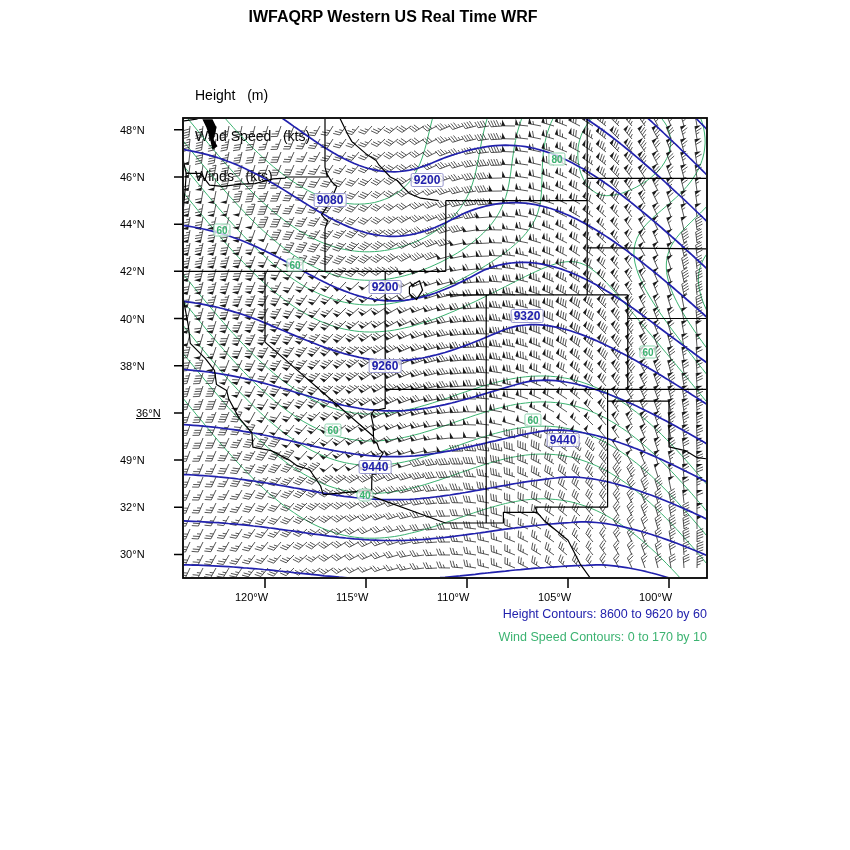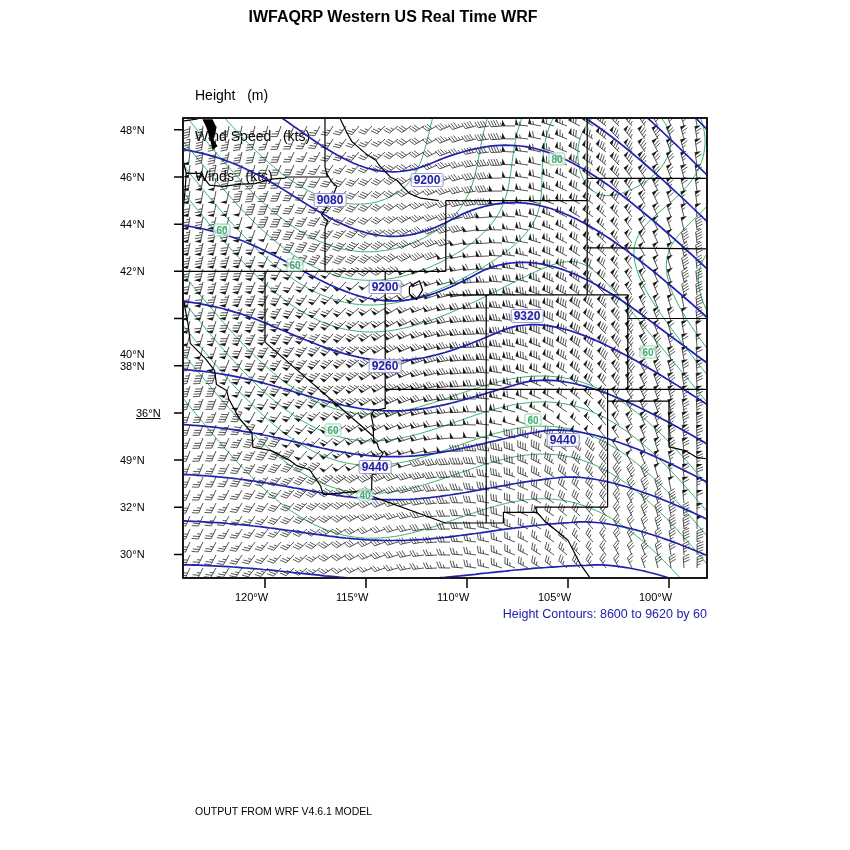--- a/index.html
+++ b/index.html
@@ -49,21 +49,21 @@
         <path d="M695.7 118.0L696.9 119.2M696.9 119.2L700.6 123.0M700.6 123.0L702.0 124.4M702.0 124.4L705.5 128.0M705.5 128.0L707.0 129.5M647.5 118.0L651.6 121.7M651.6 121.7L653.0 123.0M653.0 123.0L656.6 126.4M656.6 126.4L658.4 128.0M658.4 128.0L661.7 131.1M661.7 131.1L663.7 133.0M663.7 133.0L666.7 135.8M666.7 135.8L669.0 138.0M669.0 138.0L671.7 140.6M671.7 140.6L674.3 143.0M674.3 143.0L676.8 145.4M676.8 145.4L679.5 148.0M679.5 148.0L681.8 150.3M681.8 150.3L684.6 153.0M684.6 153.0L686.8 155.2M686.8 155.2L689.7 158.0M689.7 158.0L691.9 160.1M691.9 160.1L694.8 163.0M694.8 163.0L696.9 165.1M696.9 165.1L699.9 168.0M699.9 168.0L702.0 170.1M702.0 170.1L704.9 173.0M704.9 173.0L707.0 175.1M584.9 118.0L586.1 118.7M586.1 118.7L591.1 122.0M591.1 122.0L592.5 123.0M592.5 123.0L596.2 125.5M596.2 125.5L599.7 128.0M599.7 128.0L601.2 129.0M601.2 129.0L606.2 132.7M606.2 132.7L606.6 133.0M606.6 133.0L611.3 136.5M611.3 136.5L613.2 138.0M613.2 138.0L616.3 140.4M616.3 140.4L619.6 143.0M619.6 143.0L621.3 144.4M621.3 144.4L625.8 148.0M625.8 148.0L626.4 148.5M626.4 148.5L631.4 152.6M631.4 152.6L631.9 153.0M631.9 153.0L636.5 156.8M636.5 156.8L637.8 158.0M637.8 158.0L641.5 161.1M641.5 161.1L643.6 163.0M643.6 163.0L646.5 165.5M646.5 165.5L649.4 168.0M649.4 168.0L651.6 169.9M651.6 169.9L655.0 173.0M655.0 173.0L656.6 174.4M656.6 174.4L660.6 178.0M660.6 178.0L661.7 178.9M661.7 178.9L666.1 183.0M666.1 183.0L666.7 183.5M666.7 183.5L671.6 188.0M671.6 188.0L671.7 188.1M671.7 188.1L676.8 192.8M676.8 192.8L677.0 193.0M677.0 193.0L681.8 197.5M681.8 197.5L682.4 198.0M682.4 198.0L686.8 202.2M686.8 202.2L687.7 203.0M687.7 203.0L691.9 207.0M691.9 207.0L692.9 208.0M692.9 208.0L696.9 211.8M696.9 211.8L698.2 213.0M698.2 213.0L702.0 216.6M702.0 216.6L703.4 218.0M703.4 218.0L707.0 221.5M281.9 118.0L283.8 119.3M283.8 119.3L288.8 122.8M288.8 122.8L289.1 123.0M289.1 123.0L293.8 126.4M293.8 126.4L296.2 128.0M296.2 128.0L298.9 129.9M298.9 129.9L303.2 133.0M303.2 133.0L303.9 133.5M303.9 133.5L309.0 137.0M309.0 137.0L310.4 138.0M310.4 138.0L314.0 140.5M314.0 140.5L317.7 143.0M317.7 143.0L319.0 143.9M319.0 143.9L324.1 147.2M324.1 147.2L325.4 148.0M479.1 148.0L480.3 147.8M480.3 147.8L485.3 146.9M485.3 146.9L490.3 146.2M490.3 146.2L495.4 145.7M495.4 145.7L500.4 145.4M500.4 145.4L505.5 145.2M505.5 145.2L510.5 145.3M510.5 145.3L515.5 145.6M515.5 145.6L520.6 146.0M520.6 146.0L525.6 146.7M525.6 146.7L530.7 147.6M530.7 147.6L532.3 148.0M325.4 148.0L329.1 150.3M329.1 150.3L333.6 153.0M459.0 153.0L460.1 152.7M460.1 152.7L465.2 151.2M465.2 151.2L470.2 149.9M470.2 149.9L475.2 148.8M475.2 148.8L479.1 148.0M532.3 148.0L535.7 148.7M535.7 148.7L540.7 150.1M540.7 150.1L545.8 151.6M545.8 151.6L549.8 153.0M333.6 153.0L334.2 153.3M334.2 153.3L339.2 156.2M339.2 156.2L342.7 158.0M444.0 158.0L445.0 157.6M445.0 157.6L450.0 155.9M450.0 155.9L455.1 154.2M455.1 154.2L459.0 153.0M549.8 153.0L550.8 153.3M550.8 153.3L555.8 155.3M555.8 155.3L560.9 157.4M560.9 157.4L562.2 158.0M342.7 158.0L344.2 158.8M344.2 158.8L349.3 161.3M349.3 161.3L353.2 163.0M432.0 163.0L434.9 161.7M434.9 161.7L440.0 159.6M440.0 159.6L444.0 158.0M562.2 158.0L565.9 159.7M565.9 159.7L571.0 162.2M571.0 162.2L572.5 163.0M353.2 163.0L354.3 163.5M354.3 163.5L359.3 165.5M359.3 165.5L364.4 167.2M364.4 167.2L367.0 168.0M418.2 168.0L419.8 167.5M419.8 167.5L424.8 165.9M424.8 165.9L429.9 163.9M429.9 163.9L432.0 163.0M572.5 163.0L576.0 164.9M576.0 164.9L581.0 167.7M581.0 167.7L581.6 168.0M367.0 168.0L369.4 168.7M369.4 168.7L374.5 169.9M374.5 169.9L379.5 170.8M379.5 170.8L384.5 171.4M384.5 171.4L389.6 171.7M389.6 171.7L394.6 171.8M394.6 171.8L399.7 171.5M399.7 171.5L404.7 170.9M404.7 170.9L409.7 170.1M409.7 170.1L414.8 169.0M414.8 169.0L418.2 168.0M581.6 168.0L586.1 170.6M586.1 170.6L589.9 173.0M589.9 173.0L591.1 173.7M591.1 173.7L596.2 177.0M596.2 177.0L597.7 178.0M597.7 178.0L601.2 180.3M601.2 180.3L605.0 183.0M605.0 183.0L606.2 183.8M606.2 183.8L611.3 187.4M611.3 187.4L612.1 188.0M612.1 188.0L616.3 191.1M616.3 191.1L618.8 193.0M618.8 193.0L621.3 194.9M621.3 194.9L625.4 198.0M625.4 198.0L626.4 198.8M626.4 198.8L631.4 202.7M631.4 202.7L631.8 203.0M631.8 203.0L636.5 206.8M636.5 206.8L638.0 208.0M638.0 208.0L641.5 210.9M641.5 210.9L644.1 213.0M644.1 213.0L646.5 215.0M646.5 215.0L650.1 218.0M650.1 218.0L651.6 219.3M651.6 219.3L656.0 223.0M656.0 223.0L656.6 223.5M656.6 223.5L661.7 227.9M661.7 227.9L661.8 228.0M661.8 228.0L666.7 232.3M666.7 232.3L667.5 233.0M667.5 233.0L671.7 236.7M671.7 236.7L673.2 238.0M673.2 238.0L676.8 241.2M676.8 241.2L678.8 243.0M678.8 243.0L681.8 245.7M681.8 245.7L684.3 248.0M684.3 248.0L686.8 250.3M686.8 250.3L689.8 253.0M689.8 253.0L691.9 254.9M691.9 254.9L695.3 258.0M695.3 258.0L696.9 259.5M696.9 259.5L700.7 263.0M700.7 263.0L702.0 264.2M702.0 264.2L706.0 268.0M706.0 268.0L707.0 268.9M183.0 149.5L188.0 150.4M188.0 150.4L193.1 151.3M193.1 151.3L198.1 152.4M198.1 152.4L200.5 153.0M200.5 153.0L203.2 153.6M203.2 153.6L208.2 154.9M208.2 154.9L213.2 156.4M213.2 156.4L218.3 157.9M218.3 157.9L218.5 158.0M218.5 158.0L223.3 159.6M223.3 159.6L228.3 161.5M228.3 161.5L232.3 163.0M232.3 163.0L233.4 163.4M233.4 163.4L238.4 165.5M238.4 165.5L243.5 167.8M243.5 167.8L243.9 168.0M243.9 168.0L248.5 170.2M248.5 170.2L253.5 172.7M253.5 172.7L254.2 173.0M254.2 173.0L258.6 175.3M258.6 175.3L263.6 178.0M263.6 178.0L263.6 178.0M263.6 178.0L268.7 180.9M268.7 180.9L272.3 183.0M272.3 183.0L273.7 183.8M273.7 183.8L278.7 186.8M278.7 186.8L280.7 188.0M280.7 188.0L283.8 189.9M283.8 189.9L288.8 193.0M288.8 193.0L288.8 193.0M288.8 193.0L293.8 196.2M293.8 196.2L296.8 198.0M296.8 198.0L298.9 199.3M298.9 199.3L303.9 202.5M303.9 202.5L304.8 203.0M505.0 203.0L505.5 203.0M505.5 203.0L510.5 202.7M510.5 202.7L515.5 202.7M515.5 202.7L520.6 202.8M520.6 202.8L522.6 203.0M304.8 203.0L309.0 205.6M309.0 205.6L312.9 208.0M478.8 208.0L480.3 207.6M480.3 207.6L485.3 206.2M485.3 206.2L490.3 205.1M490.3 205.1L495.4 204.2M495.4 204.2L500.4 203.4M500.4 203.4L505.0 203.0M522.6 203.0L525.6 203.2M525.6 203.2L530.7 203.9M530.7 203.9L535.7 204.7M535.7 204.7L540.7 205.8M540.7 205.8L545.8 207.1M545.8 207.1L548.9 208.0M312.9 208.0L314.0 208.7M314.0 208.7L319.0 211.7M319.0 211.7L321.4 213.0M464.9 213.0L465.2 212.9M465.2 212.9L470.2 210.9M470.2 210.9L475.2 209.1M475.2 209.1L478.8 208.0M548.9 208.0L550.8 208.5M550.8 208.5L555.8 210.2M555.8 210.2L560.9 212.1M560.9 212.1L563.0 213.0M321.4 213.0L324.1 214.6M324.1 214.6L329.1 217.4M329.1 217.4L330.3 218.0M454.9 218.0L455.1 217.9M455.1 217.9L460.1 215.2M460.1 215.2L464.9 213.0M563.0 213.0L565.9 214.2M565.9 214.2L571.0 216.4M571.0 216.4L574.2 218.0M330.3 218.0L334.2 220.0M334.2 220.0L339.2 222.5M339.2 222.5L340.2 223.0M445.0 223.0L450.0 220.5M450.0 220.5L454.9 218.0M574.2 218.0L576.0 218.8M576.0 218.8L581.0 221.4M581.0 221.4L584.0 223.0M340.2 223.0L344.2 224.9M344.2 224.9L349.3 227.1M349.3 227.1L351.7 228.0M433.5 228.0L434.9 227.5M434.9 227.5L440.0 225.3M440.0 225.3L445.0 223.0M445.0 223.0L445.0 223.0M584.0 223.0L586.1 224.1M586.1 224.1L591.1 227.0M591.1 227.0L592.8 228.0M351.7 228.0L354.3 229.0M354.3 229.0L359.3 230.8M359.3 230.8L364.4 232.3M364.4 232.3L367.0 233.0M418.2 233.0L419.8 232.6M419.8 232.6L424.8 231.1M424.8 231.1L429.9 229.4M429.9 229.4L433.5 228.0M592.8 228.0L596.2 230.0M596.2 230.0L600.9 233.0M367.0 233.0L369.4 233.6M369.4 233.6L374.5 234.7M374.5 234.7L379.5 235.5M379.5 235.5L384.5 236.0M384.5 236.0L389.6 236.3M389.6 236.3L394.6 236.3M394.6 236.3L399.7 236.1M399.7 236.1L404.7 235.6M404.7 235.6L409.7 234.9M409.7 234.9L414.8 233.8M414.8 233.8L418.2 233.0M600.9 233.0L601.2 233.2M601.2 233.2L606.2 236.4M606.2 236.4L608.6 238.0M608.6 238.0L611.3 239.8M611.3 239.8L616.0 243.0M616.0 243.0L616.3 243.2M616.3 243.2L621.3 246.8M621.3 246.8L623.0 248.0M623.0 248.0L626.4 250.4M626.4 250.4L629.8 253.0M629.8 253.0L631.4 254.2M631.4 254.2L636.5 258.0M636.5 258.0L636.5 258.0M636.5 258.0L641.5 261.9M641.5 261.9L642.9 263.0M642.9 263.0L646.5 265.8M646.5 265.8L649.2 268.0M649.2 268.0L651.6 269.9M651.6 269.9L655.5 273.0M655.5 273.0L656.6 273.9M656.6 273.9L661.6 278.0M661.6 278.0L661.7 278.1M661.7 278.1L666.7 282.3M666.7 282.3L667.6 283.0M667.6 283.0L671.7 286.5M671.7 286.5L673.5 288.0M673.5 288.0L676.8 290.8M676.8 290.8L679.3 293.0M679.3 293.0L681.8 295.1M681.8 295.1L685.1 298.0M685.1 298.0L686.8 299.5M686.8 299.5L690.9 303.0M690.9 303.0L691.9 303.9M691.9 303.9L696.5 308.0M696.5 308.0L696.9 308.3M696.9 308.3L702.0 312.8M702.0 312.8L702.2 313.0M702.2 313.0L707.0 317.4M183.0 225.4L188.0 226.2M188.0 226.2L193.1 227.0M193.1 227.0L198.1 227.9M198.1 227.9L198.4 228.0M198.4 228.0L203.2 229.0M203.2 229.0L208.2 230.1M208.2 230.1L213.2 231.4M213.2 231.4L218.3 232.7M218.3 232.7L219.2 233.0M219.2 233.0L223.3 234.2M223.3 234.2L228.3 235.8M228.3 235.8L233.4 237.5M233.4 237.5L234.7 238.0M234.7 238.0L238.4 239.3M238.4 239.3L243.5 241.3M243.5 241.3L247.6 243.0M247.6 243.0L248.5 243.4M248.5 243.4L253.5 245.5M253.5 245.5L258.6 247.8M258.6 247.8L259.0 248.0M259.0 248.0L263.6 250.2M263.6 250.2L268.7 252.7M268.7 252.7L269.3 253.0M269.3 253.0L273.7 255.2M273.7 255.2L278.7 257.8M278.7 257.8L279.0 258.0M279.0 258.0L283.8 260.5M283.8 260.5L288.4 263.0M511.3 263.0L515.5 262.6M515.5 262.6L520.6 262.4M520.6 262.4L525.6 262.4M525.6 262.4L530.7 262.6M530.7 262.6L534.3 263.0M288.4 263.0L288.8 263.2M288.8 263.2L293.8 266.0M293.8 266.0L297.6 268.0M489.6 268.0L490.3 267.7M490.3 267.7L495.4 266.1M495.4 266.1L500.4 264.8M500.4 264.8L505.5 263.8M505.5 263.8L510.5 263.1M510.5 263.1L511.3 263.0M534.3 263.0L535.7 263.1M535.7 263.1L540.7 263.9M540.7 263.9L545.8 264.8M545.8 264.8L550.8 266.0M550.8 266.0L555.8 267.4M555.8 267.4L557.9 268.0M297.6 268.0L298.9 268.7M298.9 268.7L303.9 271.5M303.9 271.5L306.8 273.0M478.4 273.0L480.3 272.0M480.3 272.0L485.3 269.6M485.3 269.6L489.6 268.0M557.9 268.0L560.9 268.9M560.9 268.9L565.9 270.7M565.9 270.7L571.0 272.6M571.0 272.6L571.8 273.0M306.8 273.0L309.0 274.2M309.0 274.2L314.0 276.8M314.0 276.8L316.3 278.0M468.9 278.0L470.2 277.4M470.2 277.4L475.2 274.7M475.2 274.7L478.4 273.0M571.8 273.0L576.0 274.8M576.0 274.8L581.0 277.1M581.0 277.1L583.0 278.0M316.3 278.0L319.0 279.4M319.0 279.4L324.1 282.0M324.1 282.0L326.2 283.0M459.0 283.0L460.1 282.5M460.1 282.5L465.2 279.9M465.2 279.9L468.9 278.0M583.0 278.0L586.1 279.5M586.1 279.5L591.1 282.1M591.1 282.1L592.8 283.0M326.2 283.0L329.1 284.4M329.1 284.4L334.2 286.7M334.2 286.7L337.1 288.0M448.1 288.0L450.0 287.2M450.0 287.2L455.1 284.9M455.1 284.9L459.0 283.0M592.8 283.0L596.2 284.8M596.2 284.8L601.2 287.7M601.2 287.7L601.7 288.0M337.1 288.0L339.2 288.9M339.2 288.9L344.2 290.9M344.2 290.9L349.3 292.8M349.3 292.8L349.8 293.0M435.4 293.0L440.0 291.3M440.0 291.3L445.0 289.3M445.0 289.3L448.1 288.0M601.7 288.0L606.2 290.7M606.2 290.7L610.0 293.0M349.8 293.0L354.3 294.5M354.3 294.5L359.3 296.1M359.3 296.1L364.4 297.4M364.4 297.4L367.0 298.0M418.2 298.0L419.8 297.6M419.8 297.6L424.8 296.4M424.8 296.4L429.9 294.9M429.9 294.9L434.9 293.2M434.9 293.2L435.4 293.0M610.0 293.0L611.3 293.8M611.3 293.8L616.3 297.0M616.3 297.0L617.9 298.0M367.0 298.0L369.4 298.5M369.4 298.5L374.5 299.5M374.5 299.5L379.5 300.2M379.5 300.2L384.5 300.6M384.5 300.6L389.6 300.9M389.6 300.9L394.6 300.9M394.6 300.9L399.7 300.7M399.7 300.7L404.7 300.3M404.7 300.3L409.7 299.6M409.7 299.6L414.8 298.7M414.8 298.7L418.2 298.0M617.9 298.0L621.3 300.3M621.3 300.3L625.4 303.0M625.4 303.0L626.4 303.7M626.4 303.7L631.4 307.2M631.4 307.2L632.6 308.0M632.6 308.0L636.5 310.7M636.5 310.7L639.6 313.0M639.6 313.0L641.5 314.4M641.5 314.4L646.4 318.0M646.4 318.0L646.5 318.1M646.5 318.1L651.6 321.9M651.6 321.9L653.1 323.0M653.1 323.0L656.6 325.7M656.6 325.7L659.7 328.0M659.7 328.0L661.7 329.5M661.7 329.5L666.4 333.0M666.4 333.0L666.7 333.2M666.7 333.2L671.7 336.9M671.7 336.9L673.2 338.0M673.2 338.0L676.8 340.6M676.8 340.6L680.0 343.0M680.0 343.0L681.8 344.4M681.8 344.4L686.8 348.0M686.8 348.0L686.8 348.1M686.8 348.1L691.9 351.8M691.9 351.8L693.5 353.0M693.5 353.0L696.9 355.5M696.9 355.5L700.3 358.0M700.3 358.0L702.0 359.2M702.0 359.2L707.0 362.9M183.0 301.3L188.0 301.9M188.0 301.9L193.1 302.6M193.1 302.6L195.3 303.0M195.3 303.0L198.1 303.4M198.1 303.4L203.2 304.3M203.2 304.3L208.2 305.3M208.2 305.3L213.2 306.4M213.2 306.4L218.3 307.5M218.3 307.5L220.2 308.0M220.2 308.0L223.3 308.8M223.3 308.8L228.3 310.1M228.3 310.1L233.4 311.6M233.4 311.6L238.0 313.0M238.0 313.0L238.4 313.1M238.4 313.1L243.5 314.8M243.5 314.8L248.5 316.6M248.5 316.6L252.4 318.0M252.4 318.0L253.5 318.4M253.5 318.4L258.6 320.3M258.6 320.3L263.6 322.4M263.6 322.4L265.1 323.0M265.1 323.0L268.7 324.4M268.7 324.4L273.7 326.6M273.7 326.6L277.0 328.0M509.4 328.0L510.5 327.6M510.5 327.6L515.5 326.4M515.5 326.4L520.6 325.5M520.6 325.5L525.6 325.0M525.6 325.0L530.7 324.7M530.7 324.7L535.7 324.7M535.7 324.7L540.7 324.9M540.7 324.9L545.8 325.4M545.8 325.4L550.8 326.1M550.8 326.1L555.8 327.1M555.8 327.1L559.9 328.0M277.0 328.0L278.7 328.7M278.7 328.7L283.8 330.8M283.8 330.8L288.8 333.0M288.8 333.0L288.9 333.0M496.4 333.0L500.4 331.3M500.4 331.3L505.5 329.2M505.5 329.2L509.4 328.0M559.9 328.0L560.9 328.2M560.9 328.2L565.9 329.5M565.9 329.5L571.0 331.0M571.0 331.0L576.0 332.7M576.0 332.7L576.9 333.0M288.9 333.0L293.8 335.1M293.8 335.1L298.9 337.2M298.9 337.2L300.8 338.0M484.4 338.0L485.3 337.6M485.3 337.6L490.3 335.5M490.3 335.5L495.4 333.4M495.4 333.4L496.4 333.0M576.9 333.0L581.0 334.4M581.0 334.4L586.1 336.4M586.1 336.4L590.0 338.0M300.8 338.0L303.9 339.3M303.9 339.3L309.0 341.3M309.0 341.3L313.2 343.0M472.0 343.0L475.2 341.7M475.2 341.7L480.3 339.7M480.3 339.7L484.4 338.0M590.0 338.0L591.1 338.4M591.1 338.4L596.2 340.6M596.2 340.6L601.2 342.9M601.2 342.9L601.5 343.0M313.2 343.0L314.0 343.3M314.0 343.3L319.0 345.2M319.0 345.2L324.1 347.1M324.1 347.1L326.6 348.0M458.6 348.0L460.1 347.5M460.1 347.5L465.2 345.6M465.2 345.6L470.2 343.7M470.2 343.7L472.0 343.0M601.5 343.0L606.2 345.2M606.2 345.2L611.3 347.7M611.3 347.7L611.9 348.0M326.6 348.0L329.1 348.9M329.1 348.9L334.2 350.6M334.2 350.6L339.2 352.2M339.2 352.2L342.1 353.0M443.1 353.0L445.0 352.5M445.0 352.5L450.0 350.9M450.0 350.9L455.1 349.2M455.1 349.2L458.6 348.0M611.9 348.0L616.3 350.2M616.3 350.2L621.3 352.9M621.3 352.9L621.6 353.0M342.1 353.0L344.2 353.6M344.2 353.6L349.3 355.0M349.3 355.0L354.3 356.2M354.3 356.2L359.3 357.3M359.3 357.3L362.9 358.0M422.3 358.0L424.8 357.5M424.8 357.5L429.9 356.4M429.9 356.4L434.9 355.2M434.9 355.2L440.0 353.9M440.0 353.9L443.1 353.0M621.6 353.0L626.4 355.5M626.4 355.5L630.9 358.0M362.9 358.0L364.4 358.3M364.4 358.3L369.4 359.1M369.4 359.1L374.5 359.7M374.5 359.7L379.5 360.2M379.5 360.2L384.5 360.6M384.5 360.6L389.6 360.7M389.6 360.7L394.6 360.8M394.6 360.8L399.7 360.6M399.7 360.6L404.7 360.3M404.7 360.3L409.7 359.8M409.7 359.8L414.8 359.2M414.8 359.2L419.8 358.4M419.8 358.4L422.3 358.0M630.9 358.0L631.4 358.3M631.4 358.3L636.5 361.1M636.5 361.1L639.8 363.0M639.8 363.0L641.5 363.9M641.5 363.9L646.5 366.8M646.5 366.8L648.5 368.0M648.5 368.0L651.6 369.8M651.6 369.8L656.6 372.8M656.6 372.8L657.0 373.0M657.0 373.0L661.7 375.8M661.7 375.8L665.2 378.0M665.2 378.0L666.7 378.9M666.7 378.9L671.7 382.0M671.7 382.0L673.4 383.0M673.4 383.0L676.8 385.1M676.8 385.1L681.4 388.0M681.4 388.0L681.8 388.3M681.8 388.3L686.8 391.4M686.8 391.4L689.3 393.0M689.3 393.0L691.9 394.7M691.9 394.7L696.9 397.9M696.9 397.9L697.1 398.0M697.1 398.0L702.0 401.2M702.0 401.2L704.8 403.0M704.8 403.0L707.0 404.4M183.0 369.4L188.0 369.8M188.0 369.8L193.1 370.3M193.1 370.3L198.1 370.8M198.1 370.8L203.2 371.4M203.2 371.4L208.2 372.0M208.2 372.0L213.2 372.7M213.2 372.7L215.2 373.0M215.2 373.0L218.3 373.5M218.3 373.5L223.3 374.3M223.3 374.3L228.3 375.2M228.3 375.2L233.4 376.1M233.4 376.1L238.4 377.1M238.4 377.1L242.5 378.0M242.5 378.0L243.5 378.2M243.5 378.2L248.5 379.3M248.5 379.3L253.5 380.5M253.5 380.5L258.6 381.8M258.6 381.8L263.2 383.0M522.1 383.0L525.6 382.1M525.6 382.1L530.7 381.2M530.7 381.2L535.7 380.6M535.7 380.6L540.7 380.3M540.7 380.3L545.8 380.2M545.8 380.2L550.8 380.4M550.8 380.4L555.8 380.7M555.8 380.7L560.9 381.3M560.9 381.3L565.9 382.0M565.9 382.0L571.0 383.0M571.0 383.0L571.1 383.0M263.2 383.0L263.6 383.1M263.6 383.1L268.7 384.5M268.7 384.5L273.7 385.9M273.7 385.9L278.7 387.3M278.7 387.3L281.0 388.0M504.1 388.0L505.5 387.6M505.5 387.6L510.5 386.2M510.5 386.2L515.5 384.8M515.5 384.8L520.6 383.4M520.6 383.4L522.1 383.0M571.1 383.0L576.0 384.0M576.0 384.0L581.0 385.3M581.0 385.3L586.1 386.6M586.1 386.6L590.7 388.0M281.0 388.0L283.8 388.8M283.8 388.8L288.8 390.3M288.8 390.3L293.8 391.8M293.8 391.8L297.9 393.0M487.3 393.0L490.3 392.1M490.3 392.1L495.4 390.6M495.4 390.6L500.4 389.1M500.4 389.1L504.1 388.0M590.7 388.0L591.1 388.1M591.1 388.1L596.2 389.7M596.2 389.7L601.2 391.5M601.2 391.5L605.4 393.0M297.9 393.0L298.9 393.3M298.9 393.3L303.9 394.8M303.9 394.8L309.0 396.3M309.0 396.3L314.0 397.7M314.0 397.7L314.9 398.0M470.3 398.0L475.2 396.6M475.2 396.6L480.3 395.1M480.3 395.1L485.3 393.6M485.3 393.6L487.3 393.0M605.4 393.0L606.2 393.3M606.2 393.3L611.3 395.2M611.3 395.2L616.3 397.2M616.3 397.2L618.1 398.0M314.9 398.0L319.0 399.2M319.0 399.2L324.1 400.5M324.1 400.5L329.1 401.9M329.1 401.9L333.6 403.0M451.6 403.0L455.1 402.1M455.1 402.1L460.1 400.8M460.1 400.8L465.2 399.4M465.2 399.4L470.2 398.0M470.2 398.0L470.3 398.0M618.1 398.0L621.3 399.4M621.3 399.4L626.4 401.5M626.4 401.5L629.6 403.0M333.6 403.0L334.2 403.1M334.2 403.1L339.2 404.3M339.2 404.3L344.2 405.5M344.2 405.5L349.3 406.5M349.3 406.5L354.3 407.4M354.3 407.4L357.7 408.0M427.5 408.0L429.9 407.6M429.9 407.6L434.9 406.7M434.9 406.7L440.0 405.7M440.0 405.7L445.0 404.6M445.0 404.6L450.0 403.4M450.0 403.4L451.6 403.0M629.6 403.0L631.4 403.8M631.4 403.8L636.5 406.1M636.5 406.1L640.4 408.0M357.7 408.0L359.3 408.3M359.3 408.3L364.4 409.0M364.4 409.0L369.4 409.6M369.4 409.6L374.5 410.1M374.5 410.1L379.5 410.5M379.5 410.5L384.5 410.8M384.5 410.8L389.6 410.9M389.6 410.9L394.6 410.9M394.6 410.9L399.7 410.8M399.7 410.8L404.7 410.6M404.7 410.6L409.7 410.2M409.7 410.2L414.8 409.7M414.8 409.7L419.8 409.1M419.8 409.1L424.8 408.4M424.8 408.4L427.5 408.0M640.4 408.0L641.5 408.5M641.5 408.5L646.5 411.0M646.5 411.0L650.6 413.0M650.6 413.0L651.6 413.5M651.6 413.5L656.6 416.1M656.6 416.1L660.4 418.0M660.4 418.0L661.7 418.7M661.7 418.7L666.7 421.3M666.7 421.3L669.8 423.0M669.8 423.0L671.7 424.0M671.7 424.0L676.8 426.8M676.8 426.8L679.0 428.0M679.0 428.0L681.8 429.5M681.8 429.5L686.8 432.4M686.8 432.4L688.0 433.0M688.0 433.0L691.9 435.2M691.9 435.2L696.8 438.0M696.8 438.0L696.9 438.1M696.9 438.1L702.0 441.0M702.0 441.0L705.4 443.0M705.4 443.0L707.0 444.0M183.0 424.6L188.0 424.9M188.0 424.9L193.1 425.3M193.1 425.3L198.1 425.7M198.1 425.7L203.2 426.1M203.2 426.1L208.2 426.6M208.2 426.6L213.2 427.1M213.2 427.1L218.3 427.7M218.3 427.7L220.9 428.0M220.9 428.0L223.3 428.3M223.3 428.3L228.3 429.0M228.3 429.0L233.4 429.7M233.4 429.7L238.4 430.4M238.4 430.4L243.5 431.3M243.5 431.3L248.5 432.1M248.5 432.1L253.3 433.0M531.9 433.0L535.7 432.3M535.7 432.3L540.7 431.4M540.7 431.4L545.8 430.7M545.8 430.7L550.8 430.2M550.8 430.2L555.8 430.1M555.8 430.1L560.9 430.2M560.9 430.2L565.9 430.4M565.9 430.4L571.0 430.9M571.0 430.9L576.0 431.5M576.0 431.5L581.0 432.3M581.0 432.3L584.6 433.0M253.3 433.0L253.5 433.0M253.5 433.0L258.6 434.0M258.6 434.0L263.6 435.0M263.6 435.0L268.7 436.0M268.7 436.0L273.7 437.1M273.7 437.1L277.6 438.0M507.6 438.0L510.5 437.3M510.5 437.3L515.5 436.3M515.5 436.3L520.6 435.2M520.6 435.2L525.6 434.2M525.6 434.2L530.7 433.2M530.7 433.2L531.9 433.0M584.6 433.0L586.1 433.3M586.1 433.3L591.1 434.3M591.1 434.3L596.2 435.5M596.2 435.5L601.2 436.9M601.2 436.9L605.2 438.0M277.6 438.0L278.7 438.2M278.7 438.2L283.8 439.4M283.8 439.4L288.8 440.5M288.8 440.5L293.8 441.7M293.8 441.7L298.9 442.9M298.9 442.9L299.5 443.0M485.7 443.0L490.3 441.9M490.3 441.9L495.4 440.8M495.4 440.8L500.4 439.6M500.4 439.6L505.5 438.5M505.5 438.5L507.6 438.0M605.2 438.0L606.2 438.3M606.2 438.3L611.3 439.8M611.3 439.8L616.3 441.5M616.3 441.5L620.8 443.0M299.5 443.0L303.9 444.0M303.9 444.0L309.0 445.2M309.0 445.2L314.0 446.3M314.0 446.3L319.0 447.4M319.0 447.4L321.6 448.0M463.6 448.0L465.2 447.7M465.2 447.7L470.2 446.6M470.2 446.6L475.2 445.4M475.2 445.4L480.3 444.3M480.3 444.3L485.3 443.1M485.3 443.1L485.7 443.0M620.8 443.0L621.3 443.2M621.3 443.2L626.4 445.0M626.4 445.0L631.4 446.9M631.4 446.9L634.3 448.0M321.6 448.0L324.1 448.5M324.1 448.5L329.1 449.6M329.1 449.6L334.2 450.6M334.2 450.6L339.2 451.5M339.2 451.5L344.2 452.4M344.2 452.4L347.8 453.0M437.4 453.0L440.0 452.6M440.0 452.6L445.0 451.7M445.0 451.7L450.0 450.8M450.0 450.8L455.1 449.8M455.1 449.8L460.1 448.7M460.1 448.7L463.6 448.0M634.3 448.0L636.5 448.8M636.5 448.8L641.5 450.9M641.5 450.9L646.5 453.0M646.5 453.0L646.6 453.0M347.8 453.0L349.3 453.2M349.3 453.2L354.3 454.0M354.3 454.0L359.3 454.6M359.3 454.6L364.4 455.2M364.4 455.2L369.4 455.7M369.4 455.7L374.5 456.1M374.5 456.1L379.5 456.4M379.5 456.4L384.5 456.6M384.5 456.6L389.6 456.7M389.6 456.7L394.6 456.7M394.6 456.7L399.7 456.7M399.7 456.7L404.7 456.5M404.7 456.5L409.7 456.2M409.7 456.2L414.8 455.8M414.8 455.8L419.8 455.3M419.8 455.3L424.8 454.8M424.8 454.8L429.9 454.1M429.9 454.1L434.9 453.4M434.9 453.4L437.4 453.0M646.6 453.0L651.6 455.1M651.6 455.1L656.6 457.3M656.6 457.3L658.1 458.0M658.1 458.0L661.7 459.6M661.7 459.6L666.7 461.9M666.7 461.9L669.0 463.0M669.0 463.0L671.7 464.3M671.7 464.3L676.8 466.7M676.8 466.7L679.4 468.0M679.4 468.0L681.8 469.2M681.8 469.2L686.8 471.7M686.8 471.7L689.4 473.0M689.4 473.0L691.9 474.2M691.9 474.2L696.9 476.8M696.9 476.8L699.2 478.0M699.2 478.0L702.0 479.4M702.0 479.4L707.0 482.1M183.0 474.5L188.0 474.7M188.0 474.7L193.1 475.0M193.1 475.0L198.1 475.3M198.1 475.3L203.2 475.6M203.2 475.6L208.2 476.0M208.2 476.0L213.2 476.4M213.2 476.4L218.3 476.9M218.3 476.9L223.3 477.3M223.3 477.3L228.3 477.9M228.3 477.9L229.7 478.0M555.5 478.0L555.8 478.0M555.8 478.0L560.9 477.4M560.9 477.4L565.9 477.1M565.9 477.1L571.0 477.0M571.0 477.0L576.0 477.2M576.0 477.2L581.0 477.5M581.0 477.5L585.5 478.0M229.7 478.0L233.4 478.4M233.4 478.4L238.4 479.0M238.4 479.0L243.5 479.6M243.5 479.6L248.5 480.3M248.5 480.3L253.5 481.0M253.5 481.0L258.6 481.8M258.6 481.8L263.6 482.6M263.6 482.6L266.3 483.0M518.9 483.0L520.6 482.7M520.6 482.7L525.6 481.9M525.6 481.9L530.7 481.2M530.7 481.2L535.7 480.5M535.7 480.5L540.7 479.8M540.7 479.8L545.8 479.1M545.8 479.1L550.8 478.5M550.8 478.5L555.5 478.0M585.5 478.0L586.1 478.1M586.1 478.1L591.1 478.7M591.1 478.7L596.2 479.5M596.2 479.5L601.2 480.5M601.2 480.5L606.2 481.5M606.2 481.5L611.3 482.7M611.3 482.7L612.3 483.0M266.3 483.0L268.7 483.4M268.7 483.4L273.7 484.2M273.7 484.2L278.7 485.1M278.7 485.1L283.8 486.0M283.8 486.0L288.8 486.9M288.8 486.9L293.8 487.8M293.8 487.8L295.0 488.0M490.2 488.0L490.3 488.0M490.3 488.0L495.4 487.1M495.4 487.1L500.4 486.1M500.4 486.1L505.5 485.3M505.5 485.3L510.5 484.4M510.5 484.4L515.5 483.5M515.5 483.5L518.9 483.0M612.3 483.0L616.3 484.0M616.3 484.0L621.3 485.4M621.3 485.4L626.4 486.8M626.4 486.8L630.1 488.0M295.0 488.0L298.9 488.7M298.9 488.7L303.9 489.6M303.9 489.6L309.0 490.5M309.0 490.5L314.0 491.4M314.0 491.4L319.0 492.3M319.0 492.3L323.0 493.0M462.2 493.0L465.2 492.5M465.2 492.5L470.2 491.6M470.2 491.6L475.2 490.7M475.2 490.7L480.3 489.8M480.3 489.8L485.3 488.9M485.3 488.9L490.2 488.0M630.1 488.0L631.4 488.4M631.4 488.4L636.5 490.0M636.5 490.0L641.5 491.7M641.5 491.7L645.1 493.0M323.0 493.0L324.1 493.2M324.1 493.2L329.1 494.0M329.1 494.0L334.2 494.8M334.2 494.8L339.2 495.6M339.2 495.6L344.2 496.3M344.2 496.3L349.3 496.9M349.3 496.9L354.3 497.5M354.3 497.5L359.0 498.0M426.2 498.0L429.9 497.6M429.9 497.6L434.9 497.0M434.9 497.0L440.0 496.4M440.0 496.4L445.0 495.7M445.0 495.7L450.0 495.0M450.0 495.0L455.1 494.2M455.1 494.2L460.1 493.4M460.1 493.4L462.2 493.0M645.1 493.0L646.5 493.5M646.5 493.5L651.6 495.3M651.6 495.3L656.6 497.3M656.6 497.3L658.5 498.0M359.0 498.0L359.3 498.0M359.3 498.0L364.4 498.5M364.4 498.5L369.4 498.9M369.4 498.9L374.5 499.2M374.5 499.2L379.5 499.5M379.5 499.5L384.5 499.6M384.5 499.6L389.6 499.7M389.6 499.7L394.6 499.7M394.6 499.7L399.7 499.6M399.7 499.6L404.7 499.5M404.7 499.5L409.7 499.3M409.7 499.3L414.8 499.0M414.8 499.0L419.8 498.6M419.8 498.6L424.8 498.1M424.8 498.1L426.2 498.0M658.5 498.0L661.7 499.2M661.7 499.2L666.7 501.2M666.7 501.2L670.9 503.0M670.9 503.0L671.7 503.3M671.7 503.3L676.8 505.5M676.8 505.5L681.8 507.6M681.8 507.6L682.6 508.0M682.6 508.0L686.8 509.9M686.8 509.9L691.9 512.1M691.9 512.1L693.7 513.0M693.7 513.0L696.9 514.5M696.9 514.5L702.0 516.8M702.0 516.8L704.4 518.0M704.4 518.0L707.0 519.2M183.0 520.9L188.0 521.1M188.0 521.1L193.1 521.3M193.1 521.3L198.1 521.5M198.1 521.5L203.2 521.8M203.2 521.8L208.2 522.1M208.2 522.1L213.2 522.4M213.2 522.4L218.3 522.7M218.3 522.7L221.9 523.0M563.3 523.0L565.9 522.8M565.9 522.8L571.0 522.5M571.0 522.5L576.0 522.1M576.0 522.1L581.0 521.9M581.0 521.9L586.1 521.9M586.1 521.9L591.1 522.1M591.1 522.1L596.2 522.5M596.2 522.5L601.2 523.0M601.2 523.0L601.2 523.0M221.9 523.0L223.3 523.1M223.3 523.1L228.3 523.5M228.3 523.5L233.4 523.9M233.4 523.9L238.4 524.4M238.4 524.4L243.5 524.9M243.5 524.9L248.5 525.4M248.5 525.4L253.5 526.0M253.5 526.0L258.6 526.5M258.6 526.5L263.6 527.1M263.6 527.1L268.7 527.8M268.7 527.8L270.4 528.0M514.8 528.0L515.5 527.9M515.5 527.9L520.6 527.3M520.6 527.3L525.6 526.7M525.6 526.7L530.7 526.1M530.7 526.1L535.7 525.5M535.7 525.5L540.7 525.0M540.7 525.0L545.8 524.5M545.8 524.5L550.8 524.0M550.8 524.0L555.8 523.6M555.8 523.6L560.9 523.2M560.9 523.2L563.3 523.0M601.2 523.0L606.2 523.7M606.2 523.7L611.3 524.5M611.3 524.5L616.3 525.4M616.3 525.4L621.3 526.4M621.3 526.4L626.4 527.6M626.4 527.6L628.1 528.0M270.4 528.0L273.7 528.4M273.7 528.4L278.7 529.1M278.7 529.1L283.8 529.8M283.8 529.8L288.8 530.5M288.8 530.5L293.8 531.2M293.8 531.2L298.9 531.9M298.9 531.9L303.9 532.6M303.9 532.6L306.5 533.0M478.7 533.0L480.3 532.8M480.3 532.8L485.3 532.1M485.3 532.1L490.3 531.3M490.3 531.3L495.4 530.6M495.4 530.6L500.4 529.9M500.4 529.9L505.5 529.2M505.5 529.2L510.5 528.6M510.5 528.6L514.8 528.0M628.1 528.0L631.4 528.8M631.4 528.8L636.5 530.1M636.5 530.1L641.5 531.5M641.5 531.5L646.5 533.0M646.5 533.0L646.5 533.0M306.5 533.0L309.0 533.4M309.0 533.4L314.0 534.1M314.0 534.1L319.0 534.7M319.0 534.7L324.1 535.4M324.1 535.4L329.1 536.1M329.1 536.1L334.2 536.7M334.2 536.7L339.2 537.3M339.2 537.3L344.2 537.8M344.2 537.8L345.9 538.0M439.3 538.0L440.0 537.9M440.0 537.9L445.0 537.4M445.0 537.4L450.0 536.8M450.0 536.8L455.1 536.2M455.1 536.2L460.1 535.5M460.1 535.5L465.2 534.9M465.2 534.9L470.2 534.2M470.2 534.2L475.2 533.5M475.2 533.5L478.7 533.0M646.5 533.0L651.6 534.5M651.6 534.5L656.6 536.2M656.6 536.2L661.7 537.8M661.7 537.8L662.1 538.0M345.9 538.0L349.3 538.3M349.3 538.3L354.3 538.8M354.3 538.8L359.3 539.2M359.3 539.2L364.4 539.6M364.4 539.6L369.4 539.9M369.4 539.9L374.5 540.1M374.5 540.1L379.5 540.3M379.5 540.3L384.5 540.5M384.5 540.5L389.6 540.5M389.6 540.5L394.6 540.5M394.6 540.5L399.7 540.5M399.7 540.5L404.7 540.4M404.7 540.4L409.7 540.2M409.7 540.2L414.8 539.9M414.8 539.9L419.8 539.6M419.8 539.6L424.8 539.3M424.8 539.3L429.9 538.9M429.9 538.9L434.9 538.4M434.9 538.4L439.3 538.0M662.1 538.0L666.7 539.6M666.7 539.6L671.7 541.4M671.7 541.4L676.0 543.0M676.0 543.0L676.8 543.3M676.8 543.3L681.8 545.2M681.8 545.2L686.8 547.2M686.8 547.2L688.9 548.0M688.9 548.0L691.9 549.2M691.9 549.2L696.9 551.2M696.9 551.2L701.1 553.0M701.1 553.0L702.0 553.4M702.0 553.4L707.0 555.5M183.0 564.8L188.0 564.9M188.0 564.9L193.1 565.1M193.1 565.1L198.1 565.2M198.1 565.2L203.2 565.4M203.2 565.4L208.2 565.7M208.2 565.7L213.2 565.9M213.2 565.9L218.3 566.1M218.3 566.1L223.3 566.4M223.3 566.4L228.3 566.7M228.3 566.7L233.4 567.0M233.4 567.0L238.4 567.4M238.4 567.4L243.5 567.8M243.5 567.8L246.4 568.0M538.8 568.0L540.7 567.8M540.7 567.8L545.8 567.5M545.8 567.5L550.8 567.1M550.8 567.1L555.8 566.8M555.8 566.8L560.9 566.5M560.9 566.5L565.9 566.2M565.9 566.2L571.0 565.9M571.0 565.9L576.0 565.7M576.0 565.7L581.0 565.5M581.0 565.5L586.1 565.3M586.1 565.3L591.1 565.1M591.1 565.1L596.2 564.9M596.2 564.9L601.2 564.9M601.2 564.9L606.2 565.2M606.2 565.2L611.3 565.6M611.3 565.6L616.3 566.1M616.3 566.1L621.3 566.8M621.3 566.8L626.4 567.6M626.4 567.6L628.9 568.0M246.4 568.0L248.5 568.2M248.5 568.2L253.5 568.6M253.5 568.6L258.6 569.0M258.6 569.0L263.6 569.5M263.6 569.5L268.7 569.9M268.7 569.9L273.7 570.4M273.7 570.4L278.7 571.0M278.7 571.0L283.8 571.5M283.8 571.5L288.8 572.0M288.8 572.0L293.8 572.6M293.8 572.6L298.0 573.0M487.2 573.0L490.3 572.7M490.3 572.7L495.4 572.1M495.4 572.1L500.4 571.6M500.4 571.6L505.5 571.1M505.5 571.1L510.5 570.5M510.5 570.5L515.5 570.0M515.5 570.0L520.6 569.6M520.6 569.6L525.6 569.1M525.6 569.1L530.7 568.7M530.7 568.7L535.7 568.2M535.7 568.2L538.8 568.0M628.9 568.0L631.4 568.5M631.4 568.5L636.5 569.5M636.5 569.5L641.5 570.5M641.5 570.5L646.5 571.7M646.5 571.7L651.6 573.0M651.6 573.0L651.7 573.0M298.0 573.0L298.9 573.1M298.9 573.1L303.9 573.6M303.9 573.6L309.0 574.2M309.0 574.2L314.0 574.7M314.0 574.7L319.0 575.2M319.0 575.2L324.1 575.8M324.1 575.8L329.1 576.2M329.1 576.2L334.2 576.7M334.2 576.7L339.2 577.2M339.2 577.2L344.2 577.6M344.2 577.6L349.3 578.0M349.3 578.0L349.5 578.0M435.7 578.0L440.0 577.7M440.0 577.7L445.0 577.3M445.0 577.3L450.0 576.8M450.0 576.8L455.1 576.3M455.1 576.3L460.1 575.9M460.1 575.9L465.2 575.3M465.2 575.3L470.2 574.8M470.2 574.8L475.2 574.3M475.2 574.3L480.3 573.7M480.3 573.7L485.3 573.2M485.3 573.2L487.2 573.0M651.7 573.0L656.6 574.3M656.6 574.3L661.7 575.7M661.7 575.7L666.7 577.2M666.7 577.2L669.3 578.0" stroke="#2121ad" stroke-width="1.7" fill="none" clip-path="url(#mapclip)"></path>
         <path d="M169.5 118.0L170.1 120.4L177.1 134.5L182.2 155.7L186.2 173.4L185.2 188.8L183.2 210.0L182.2 240.7L176.1 248.9L180.2 271.3L182.2 292.6L188.3 325.6L190.3 343.3L205.4 358.6L214.5 370.4L216.5 384.6L226.6 390.5L228.7 398.7L238.8 417.6L251.9 432.9L252.9 447.1L271.1 450.6L289.3 460.1L297.3 465.9L309.5 469.5L320.6 486.0L323.2 494.7M323.2 494.7L371.7 490.2L369.4 495.4L445.4 523.0L503.4 523.0L503.4 512.4L537.1 512.4L543.8 520.2L568.0 540.3L580.1 563.8L590.2 578.0M186.2 173.4L200.4 173.4L209.5 185.2L222.6 186.4L240.8 184.1L254.9 183.6L273.1 178.9L285.2 178.2L286.2 177.0L327.2 177.0L326.6 173.4L325.0 167.1L325.0 118.0M326.6 173.4L331.7 181.7L336.7 186.4L329.7 202.9L321.6 214.7L324.6 218.3L327.6 220.6L325.0 228.9L325.0 271.3M180.2 271.3L445.8 271.3M265.0 271.3L265.0 342.1L373.5 436.5L374.1 441.2L377.1 443.5L379.1 449.4L383.2 453.0L380.2 457.7L376.1 467.1L376.1 474.2L372.1 474.2L371.7 483.6L371.7 490.2M385.2 271.3L385.2 389.3M385.2 389.3L486.2 389.3L627.8 389.3L707.4 389.3M486.2 389.3L486.2 523.0M385.2 389.3L385.2 408.4L379.1 409.6L374.1 410.0L371.1 415.2L373.1 424.7L373.5 436.5M445.8 271.3L445.8 200.6M486.2 294.9L486.2 389.3M445.8 294.9L627.8 294.9M627.8 294.9L627.8 389.3M627.8 318.5L707.4 318.5M445.8 200.6L587.2 200.6M587.2 118.0L587.2 294.9M587.2 178.4L707.4 178.4M587.2 247.7L707.4 248.9M339.8 118.0L347.8 134.5L351.9 141.6L367.0 154.6L376.1 160.5L379.1 165.2L390.3 177.0L397.3 180.5L402.4 186.4L409.4 193.5L420.6 198.2L438.7 200.6M607.6 389.3L607.6 507.2M535.3 507.2L607.6 507.2M537.1 512.4L535.3 507.2M607.6 401.1L669.0 401.1L669.0 446.8L685.2 450.6L697.3 457.7L707.4 458.9M169.5 118.0L184.2 120.8L196.3 119.2L199.4 118.0M409.4 286.7L419.5 280.8L422.6 290.2L416.5 299.6L409.4 293.7L409.4 286.7" stroke="#000" stroke-width="1.2" fill="none" stroke-linejoin="round" clip-path="url(#mapclip)"></path>
         <path d="M212.5 119.2L216.5 127.4L213.5 139.2L217.5 146.3L212.5 149.8L209.5 136.9L206.4 127.4L202.4 119.2Z" fill="#000" stroke="none" clip-path="url(#mapclip)"></path>
         <rect x="183" y="118" width="524" height="460" fill="none" stroke="#000000" stroke-width="1.8"></rect>
         <path d="M174 129.8L183 129.8M174 177.0L183 177.0M174 224.2L183 224.2M174 271.3L183 271.3M174 318.5L183 318.5M174 365.7L183 365.7M174 412.9L183 412.9M174 460.1L183 460.1M174 507.2L183 507.2M174 554.4L183 554.4M265.0 578L265.0 588M366.0 578L366.0 588M467.0 578L467.0 588M568.0 578L568.0 588M669.0 578L669.0 588" stroke="#000" stroke-width="1.5" fill="none"></path>
       </svg>
   <div class="lat-label" style="left: 120px; top: 123.795px;">48°N</div>
       <div class="lat-label" style="left: 120px; top: 170.974px;">46°N</div>
       <div class="lat-label" style="left: 120px; top: 218.154px;">44°N</div>
       <div class="lat-label" style="left: 120px; top: 265.333px;">42°N</div>
-      <div class="lat-label" style="left: 120px; top: 312.513px; margin-top: 35px;">40°N</div>
+      <div class="lat-label" style="left: 120px; top: 312.513px;">40°N</div>
       <div class="lat-label" style="left: 120px; top: 359.692px;">38°N</div>
       <div class="lat-label" style="left: 136px; top: 406.872px; text-decoration: underline;">36°N</div>
       <div class="lat-label" style="left: 120px; top: 454.051px;">49°N</div>
       <div class="lat-label" style="left: 120px; top: 501.231px;">32°N</div>
       <div class="lat-label" style="left: 120px; top: 548.41px;">30°N</div>
       <div class="lon-label" style="left: 235.012px; top: 591px;">120°W</div>
       <div class="lon-label" style="left: 336.012px; top: 591px;">115°W</div>
       <div class="lon-label" style="left: 437.012px; top: 591px;">110°W</div>
       <div class="lon-label" style="left: 538.012px; top: 591px;">105°W</div>
       <div class="lon-label" style="left: 639.012px; top: 591px;">100°W</div>
@@ -77,17 +77,17 @@
       <div class="spd-label" style="left: 222px; top: 230px;">60</div>
       <div class="spd-label" style="left: 295px; top: 265px;">60</div>
       <div class="spd-label" style="left: 333px; top: 430px;">60</div>
       <div class="spd-label" style="left: 533px; top: 420px;">60</div>
       <div class="spd-label" style="left: 648px; top: 352px;">60</div>
       <div class="spd-label" style="left: 557px; top: 159px;">80</div>
       <div class="spd-label" style="left: 365px; top: 495px; border-radius: 6px;">40</div>
     </div>
 
   <div class="caption-height">Height Contours: 8600 to 9620 by 60</div>
+  <div class="caption-speed">Wind Speed Contours: 0 to 170 by 10</div>
 
   <div class="footer">
-    <div>OUTPUT FROM WRF V4.6.1 MODEL</div>
   </div>
 </div>
 
 </body></html>

